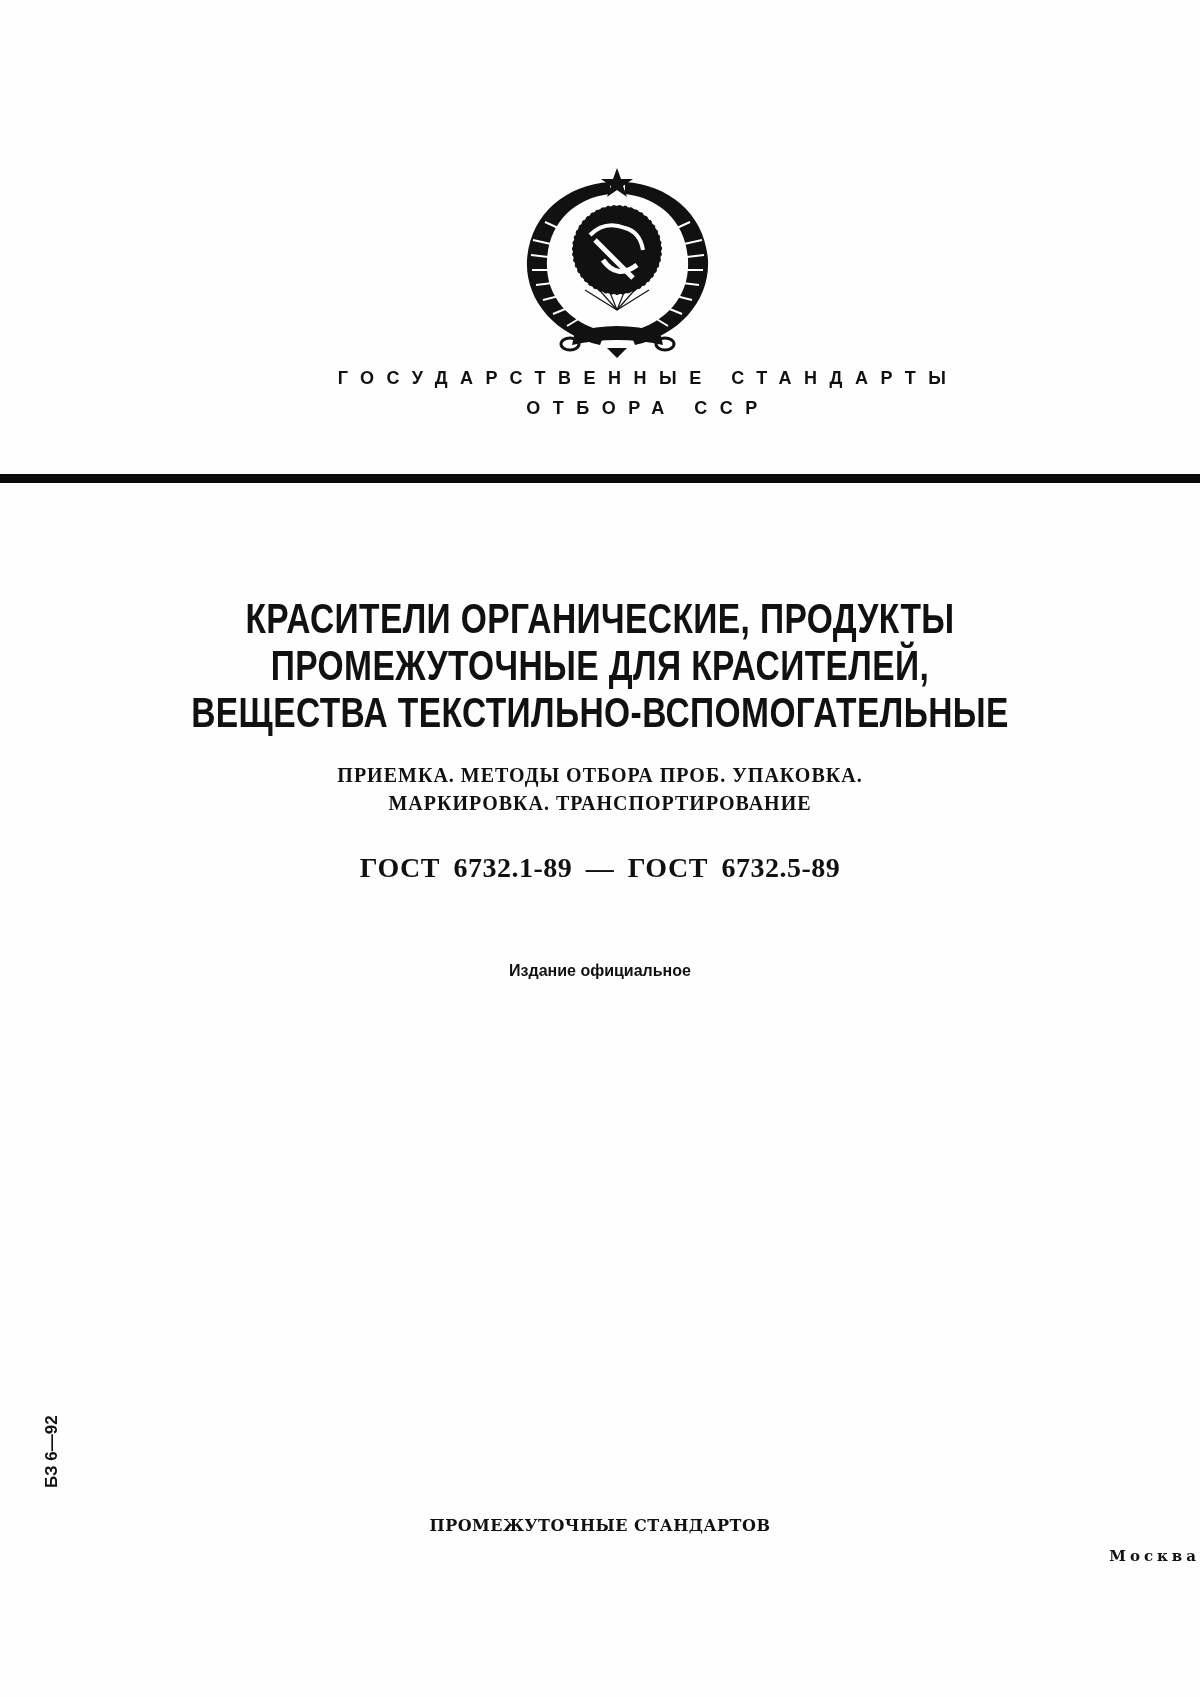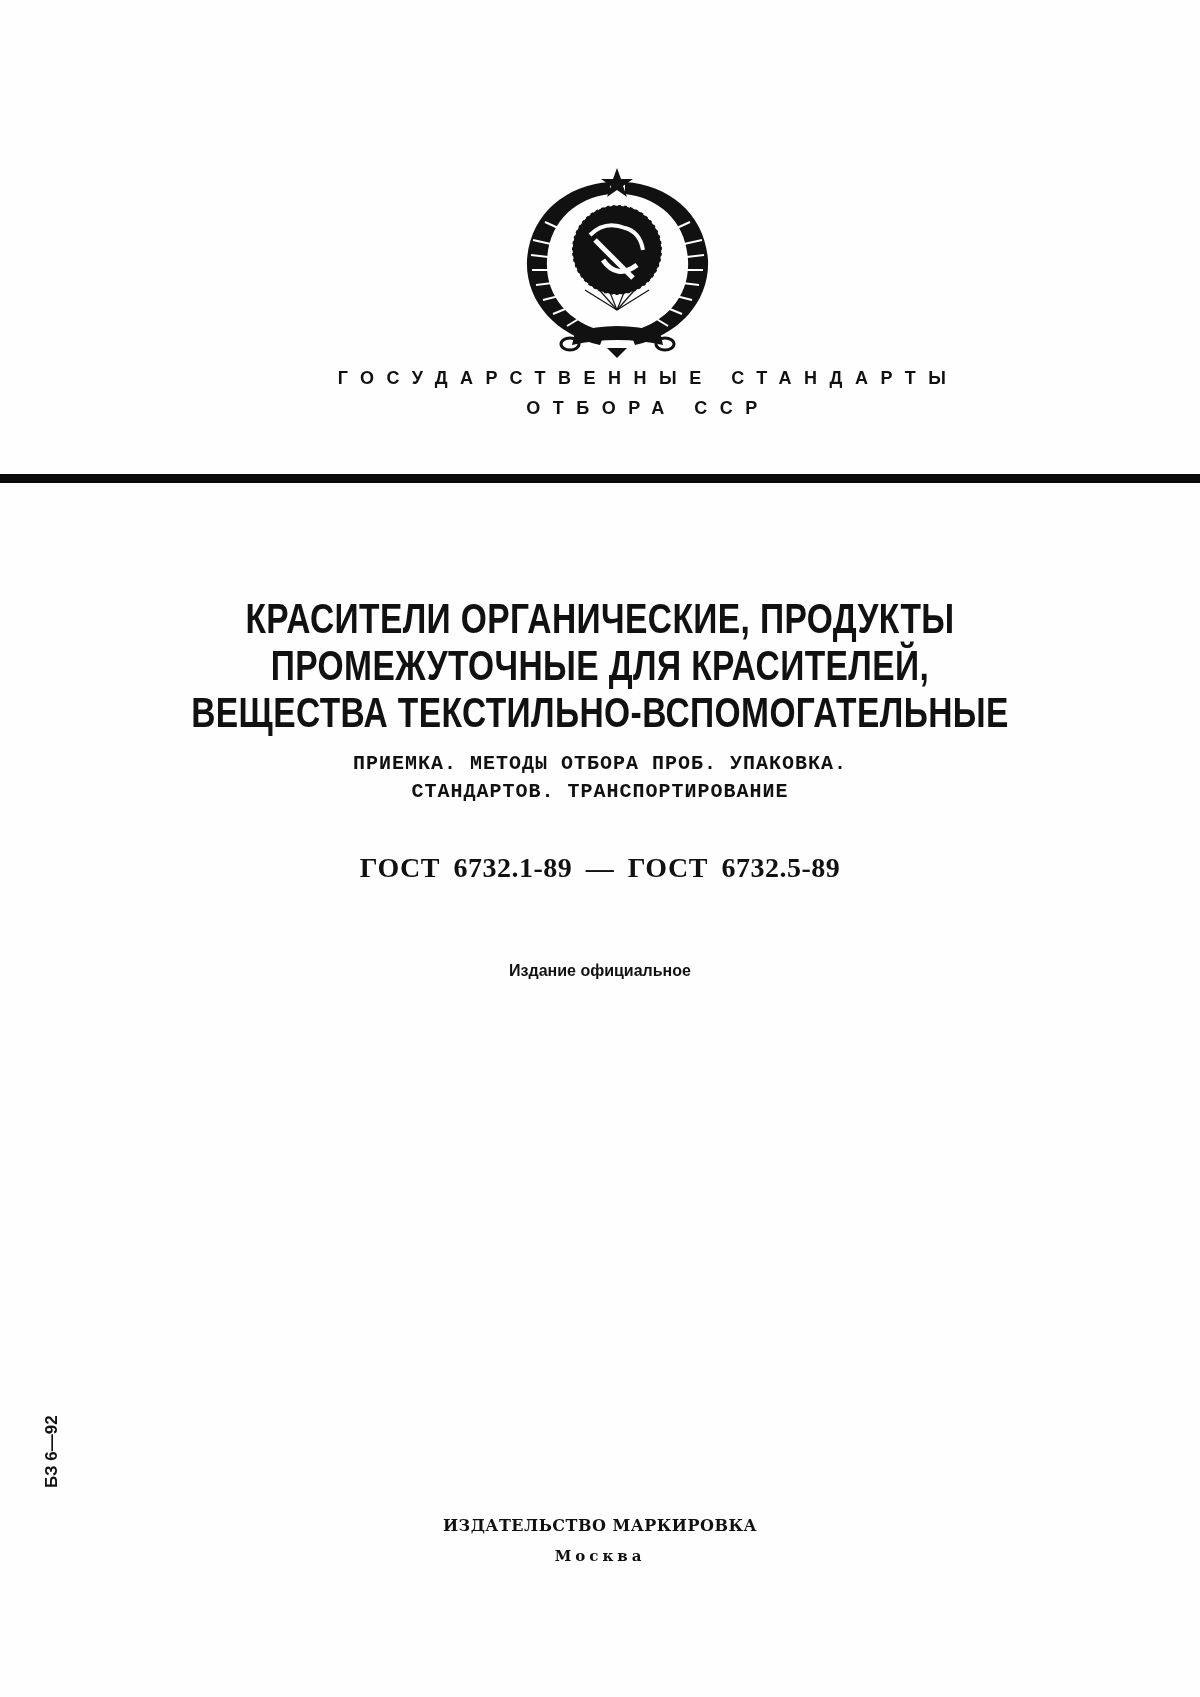--- a/index.html
+++ b/index.html
@@ -14,31 +14,31 @@
   #series-1 { top:368px; }
   #series-2 { top:398px; }
   #rule { left:0; top:474px; width:1200px; height:9px; background:#0a0a0a; }
   .title {
     font-family:"Liberation Sans", sans-serif; font-weight:bold; font-size:43px;
     transform:scaleX(0.78); transform-origin:center; letter-spacing:0.5px; line-height:48px;
   }
   #title-1 { top:594px; }
   #title-2 { top:641px; }
   #title-3 { top:688px; }
-  .subtitle { font-family:Liberation Mono, monospace; font-weight:bold; font-size:20px; letter-spacing:1px; }
+  .subtitle { font-family:Liberation Serif, serif; font-weight:bold; font-size:20px; letter-spacing:1px;margin-top:12px; }
   #sub-1 { top:752px; }
   #sub-2 { top:780px; }
   #gost { top:852px; font-family:"Liberation Serif", serif; font-weight:bold; font-size:28px; letter-spacing:0.5px; word-spacing:6px; }
   #edition { top:962px; font-family:Liberation Sans, sans-serif; font-weight:bold; font-size:16px; }
   #side-code {
     left:42px; top:1430px; width:110px; font-family:"Liberation Sans", sans-serif; font-weight:bold;
     font-size:17px; transform:rotate(-90deg); transform-origin:0 0; white-space:nowrap; top:1488px;
   }
   #publisher { top:1516px; font-family:"DejaVu Serif", serif; font-weight:bold; font-size:16px; letter-spacing:0.5px; }
-  #city { top:1547px; font-family:"DejaVu Serif", serif; font-weight:bold; font-size:15px; letter-spacing:4px; }
+  #city { top:1547px; font-family:"DejaVu Serif", serif; font-weight:bold; font-size:15px; letter-spacing:4px;text-align:right; }
 </style>
 </head>
 <body>
 
 <div id="emblem" class="abs">
   <svg width="205" height="200" viewBox="0 0 205 200">
 
     <path d="M95 22 C50 25 15 55 12 100 C10 140 40 175 85 185 L90 172 C52 162 30 135 32 100 C34 62 60 38 95 34 Z" fill="#111"></path>
     <path d="M110 22 C155 25 190 55 193 100 C195 140 165 175 120 185 L115 172 C153 162 175 135 173 100 C171 62 145 38 110 34 Z" fill="#111"></path>
     <g stroke="#fdfefd" stroke-width="2">
@@ -87,22 +87,22 @@
 <div id="series-1" class="abs center series">ГОСУДАРСТВЕННЫЕ СТАНДАРТЫ</div>
 <div id="series-2" class="abs center series">ОТБОРА ССР</div>
 
 <div id="rule" class="abs"></div>
 
 <div id="title-1" class="abs center title">КРАСИТЕЛИ ОРГАНИЧЕСКИЕ, ПРОДУКТЫ</div>
 <div id="title-2" class="abs center title">ПРОМЕЖУТОЧНЫЕ ДЛЯ КРАСИТЕЛЕЙ,</div>
 <div id="title-3" class="abs center title">ВЕЩЕСТВА ТЕКСТИЛЬНО-ВСПОМОГАТЕЛЬНЫЕ</div>
 
 <div id="sub-1" class="abs center subtitle">ПРИЕМКА. МЕТОДЫ ОТБОРА ПРОБ. УПАКОВКА.</div>
-<div id="sub-2" class="abs center subtitle">СТАНДАРТОВ. ТРАНСПОРТИРОВАНИЕ</div>
+<div id="sub-2" class="abs center subtitle">МАРКИРОВКА. ТРАНСПОРТИРОВАНИЕ</div>
 
 <div id="gost" class="abs center">ГОСТ 6732.1-89 — ГОСТ 6732.5-89</div>
 
 <div id="edition" class="abs center">Издание официальное</div>
 
 <div id="side-code" class="abs">БЗ 6—92</div>
 
-<div id="publisher" class="abs center">ИЗДАТЕЛЬСТВО МАРКИРОВКА</div>
+<div id="publisher" class="abs center">ПРОМЕЖУТОЧНЫЕ СТАНДАРТОВ</div>
 <div id="city" class="abs center">Москва</div>
 
 </body></html>

